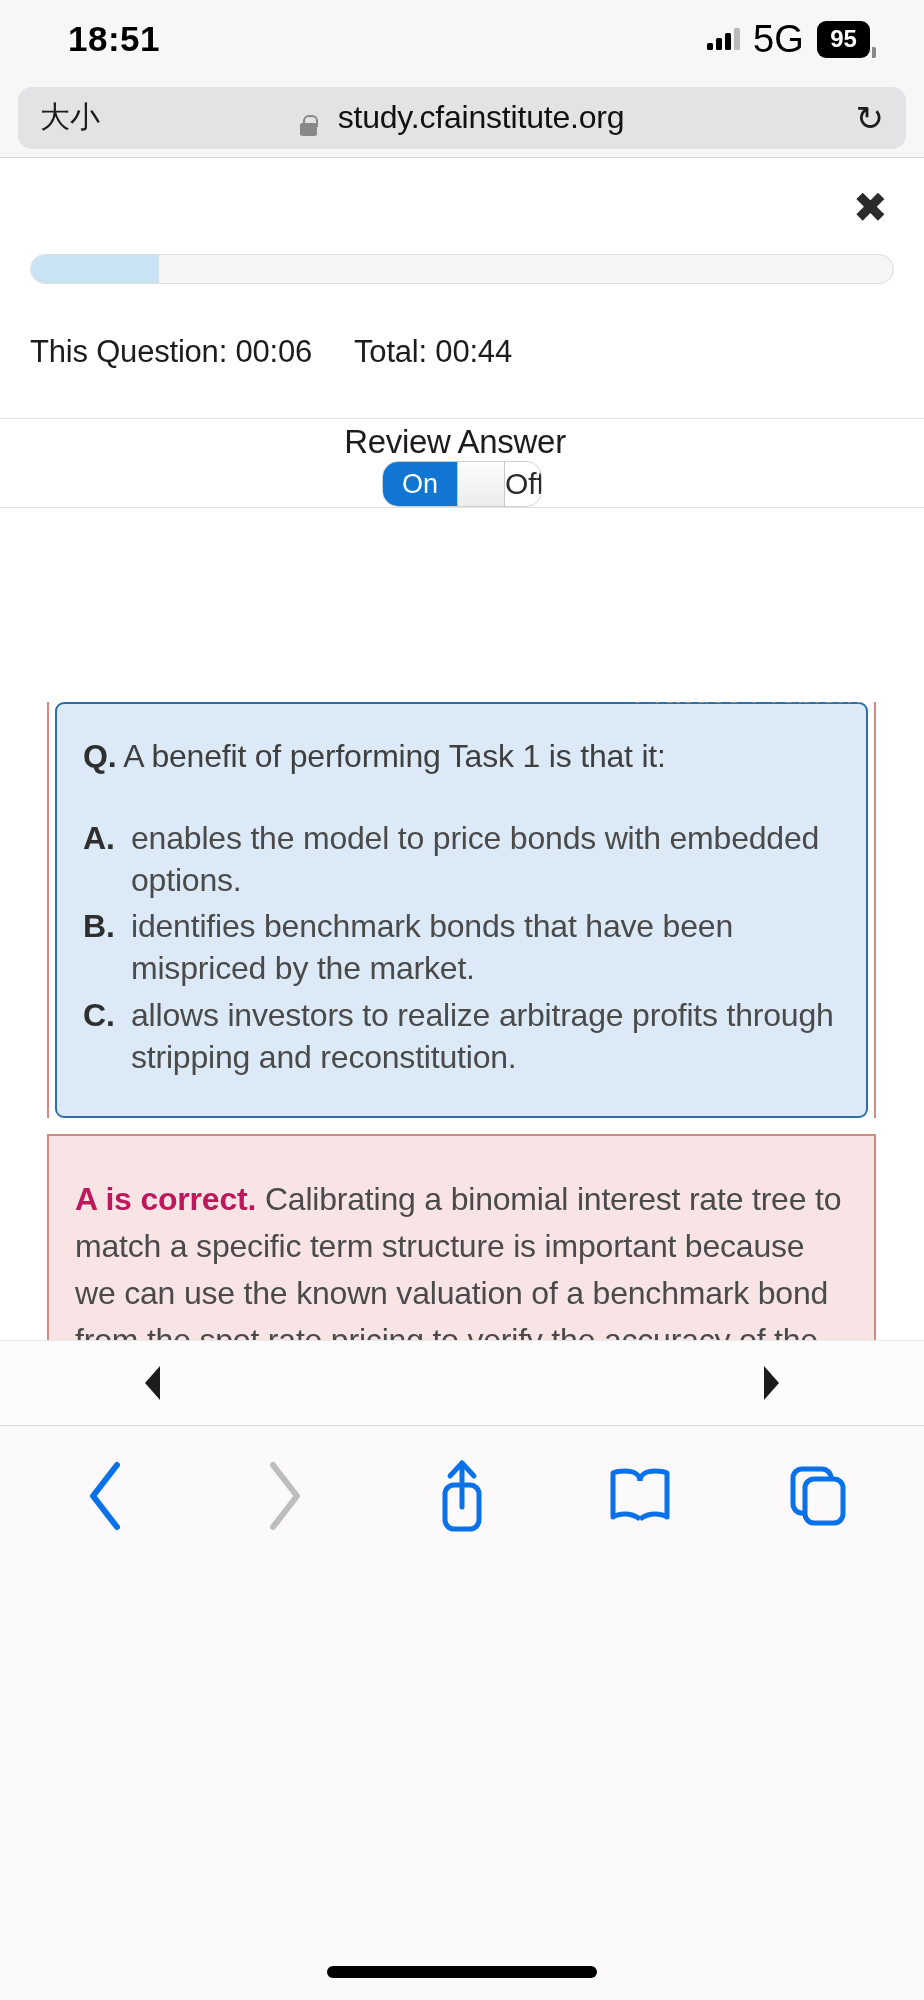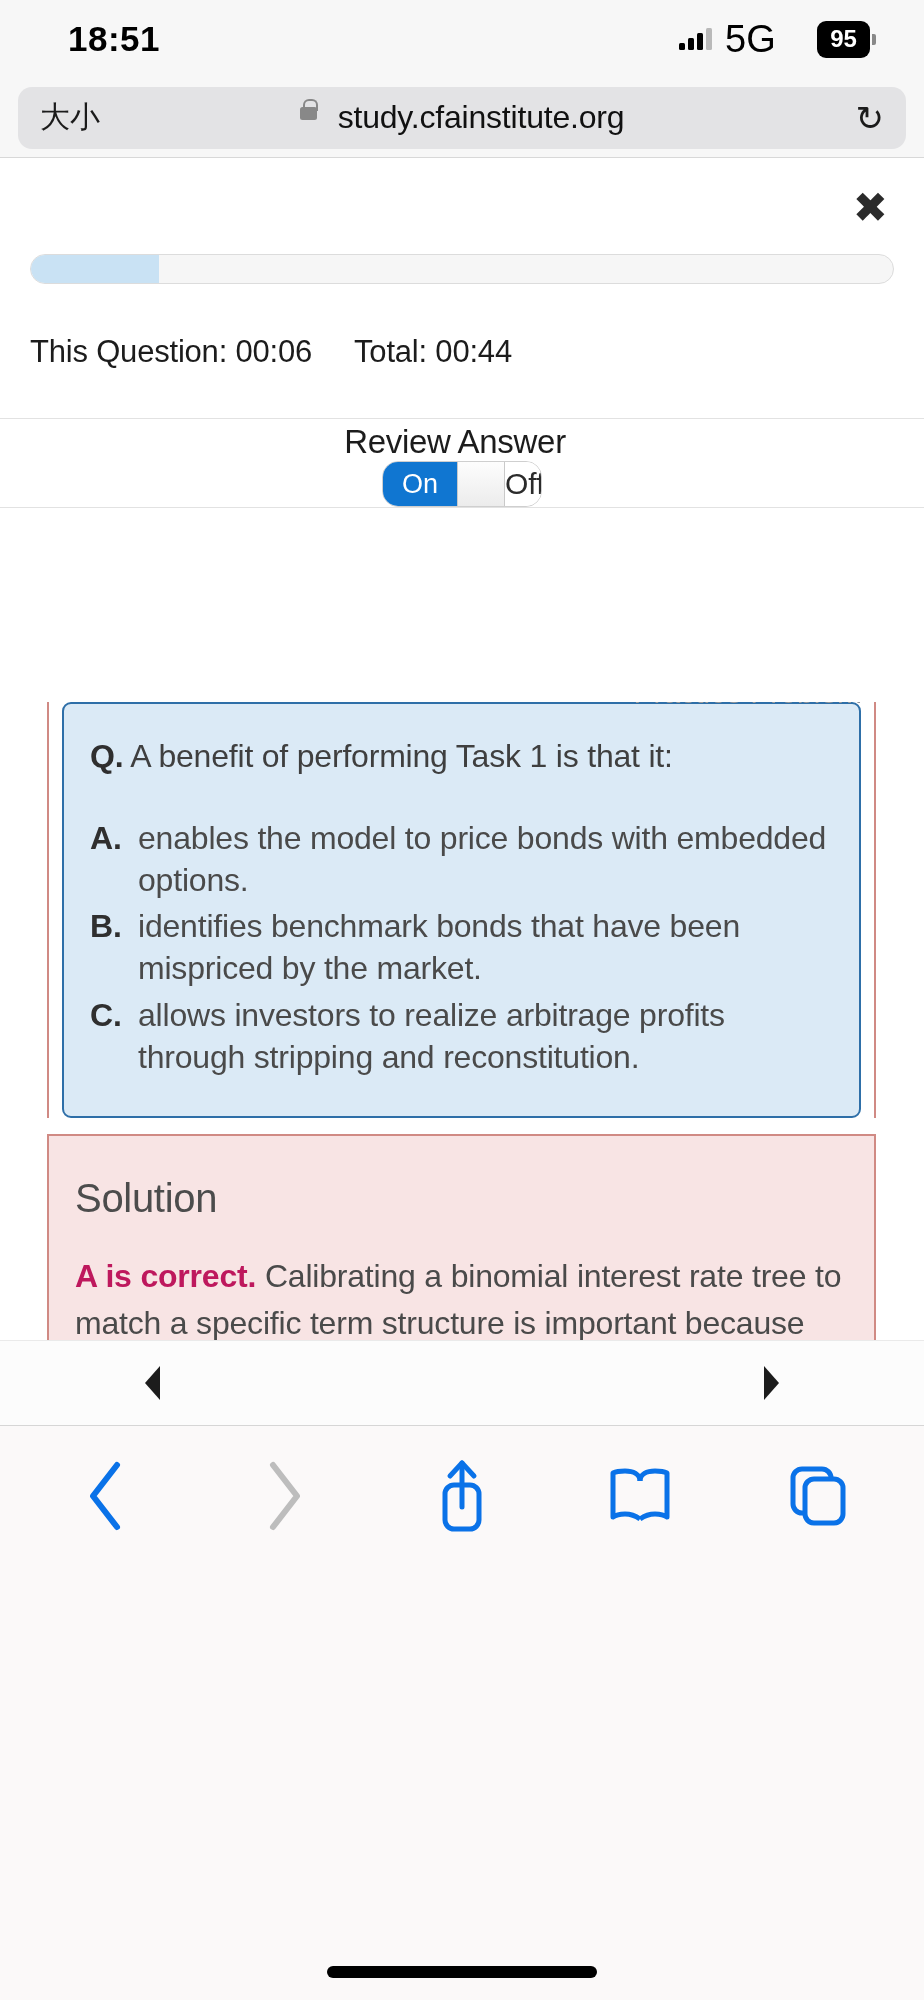--- a/index.html
+++ b/index.html
@@ -20,21 +20,21 @@
   }
   .status-time { font-size: 35px; font-weight: 600; color: #000; letter-spacing: 0.5px; }
   .status-right { display: flex; align-items: center; gap: 13px; }
   .signal-bars { display: flex; align-items: flex-end; gap: 3px; height: 22px; }
   .signal-bars i { display: block; width: 6px; background: #000; border-radius: 1.5px; }
   .signal-bars i:nth-child(1) { height: 7px; }
   .signal-bars i:nth-child(2) { height: 12px; }
   .signal-bars i:nth-child(3) { height: 17px; }
   .signal-bars i:nth-child(4) { height: 22px; background: #b9b9b9; }
   .net-label { font-size: 38px; font-weight: 500; color: #000; letter-spacing: 0.2px; }
-  .battery-wrap { display: flex; align-items: center; margin-left: 28px; }
+  .battery-wrap { display: flex; align-items: flex-end; }
   .battery-body {
     background: #000; color: #fff; border-radius: 9px;
     font-size: 24px; font-weight: 700; line-height: 1;
     padding: 6px 9px 7px; min-width: 53px; text-align: center;
   }
   .battery-cap {
     width: 4px; height: 11px; background: #000; opacity: .45;
     border-radius: 0 2px 2px 0; margin-left: 2px;
   }
 
@@ -47,21 +47,21 @@
   }
   .url-pill {
     margin: 0 18px; width: 888px; height: 62px;
     background: #e3e3e5; border-radius: 14px;
     display: flex; align-items: center; padding: 0 22px;
     position: relative;
   }
   .aa-btn { font-size: 30px; color: #1b1b1b; font-family: "DejaVu Sans", sans-serif; }
   .url-center {
     position: absolute; left: 0; right: 0; display: flex;
-    align-items: flex-start; justify-content: center; gap: 21px; pointer-events: none;
+    align-items: flex-end; justify-content: center; gap: 21px; pointer-events: none;
   }
   .lock-icon { width: 17px; height: 21px; position: relative; display: inline-block; }
   .lock-icon::before {
     content: ""; position: absolute; left: 3px; top: 0;
     width: 11px; height: 10px; border: 2.6px solid #888; border-bottom: none;
     border-radius: 6px 6px 0 0;
   }
   .lock-icon::after {
     content: ""; position: absolute; left: 0; bottom: 0;
     width: 17px; height: 13px; background: #888; border-radius: 2.5px;
@@ -132,21 +132,21 @@
   .content-inner { position: relative; }
 
   .practice-label {
     position: absolute; top: -26px; right: 62px;
     font-size: 30px; color: #9a9a9a; white-space: nowrap;
   }
 
   .q-outer {
     margin: 0 48px 0 47px;
     border-left: 2px solid #d08a84; border-right: 2px solid #d08a84;
-    padding: 0 13px; background: #fff;
+    padding: 0 6px; background: #fff;
   }
   .q-card {
     background: #dbeaf6;
     border: 2px solid #2e6fa8;
     border-radius: 9px;
     padding: 32px 26px 34px 26px;
   }
   .q-line {
     font-size: 32px; color: #3f3f3f; line-height: 1.27;
     letter-spacing: -0.2px;
@@ -284,21 +284,20 @@
           </div>
           <div class="choice">
             <span class="choice-letter">C.</span>
             <span class="choice-text">allows investors to realize arbitrage profits through stripping and reconstitution.</span>
           </div>
         </div>
       </div>
     </div>
 
     <div class="sol-outer">
-      <div class="sol-title">Solution</div>
       <div class="sol-body">
         <b>A is correct.</b><span> Calibrating a binomial interest rate tree to match a specific term structure is important because we can use the known valuation of a benchmark bond from the spot rate pricing to verify the accuracy of the rates shown in the binomial interest rate tree. Once its accuracy is confirmed, the interest rate tree can</span>
       </div>
     </div>
 
   </div>
 </div>
 
 <div class="page-nav">
   <span class="tri-left"></span>

